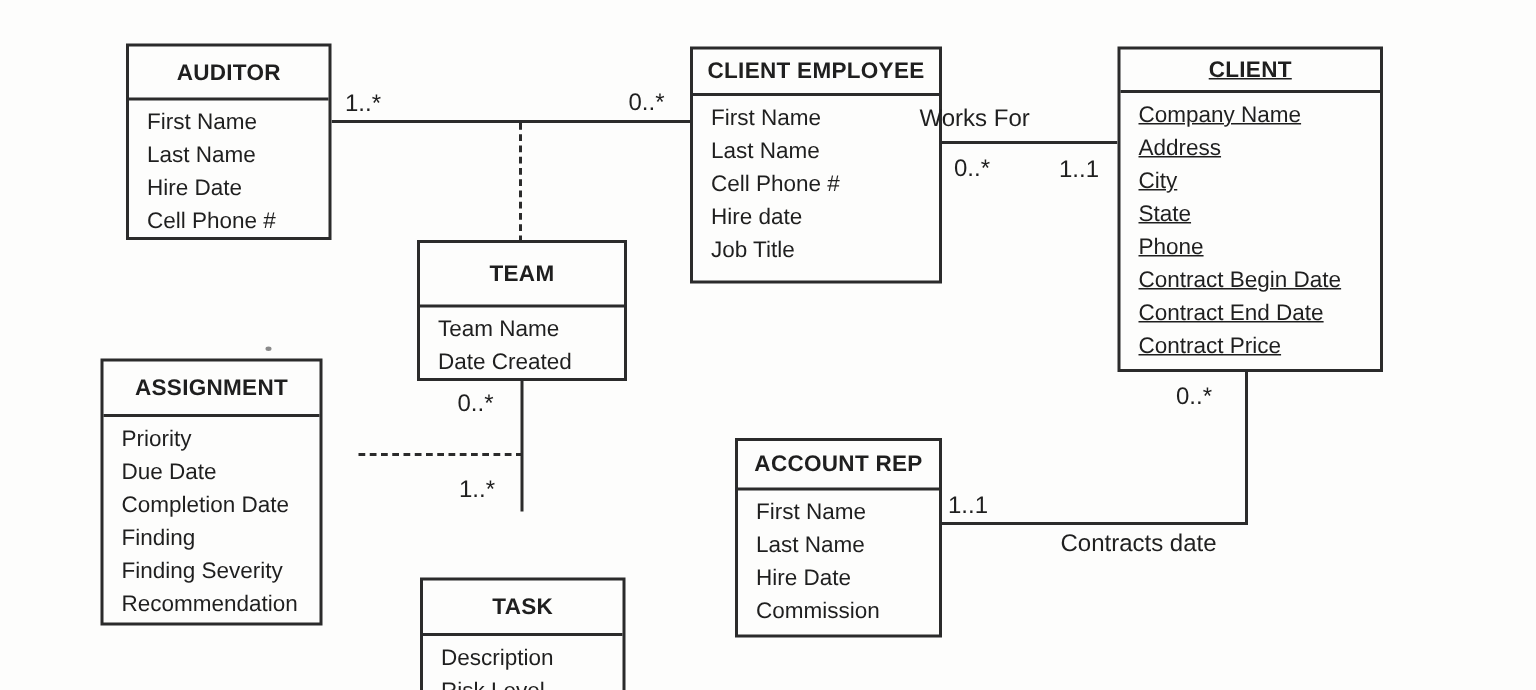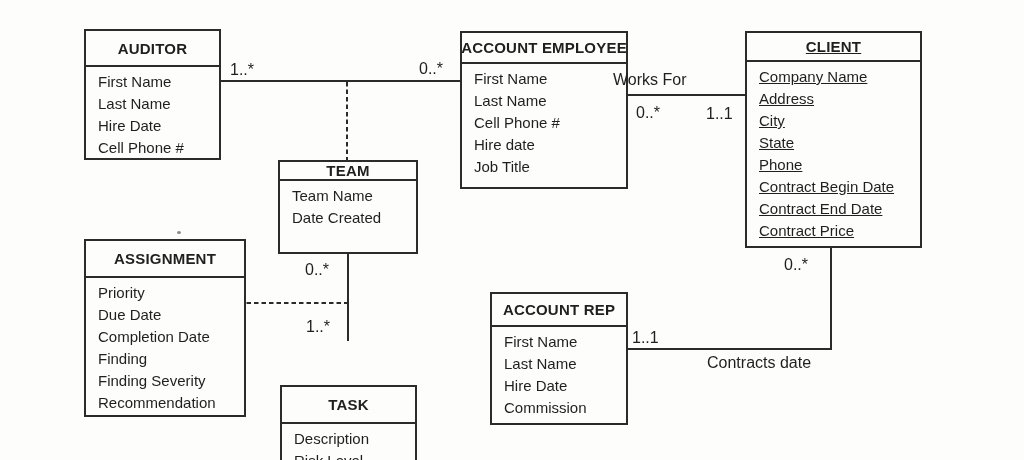--- a/index.html
+++ b/index.html
@@ -53,22 +53,22 @@
   }
   .label.rel-name { font-size: 16px; }
   
   #e-auditor        { left: 84px;  top: 29px;  width: 137px; height: 131px; }
   #e-auditor .entity-title        { height: 36px; }
   #e-client-employee{ left: 460px; top: 31px;  width: 168px; height: 158px; }
   #e-client-employee .entity-title{ height: 31px; }
   #e-client         { left: 745px; top: 31px;  width: 177px; height: 217px; text-decoration: underline; }
   #e-client .entity-title         { height: 29px; }
   #e-team           { left: 278px; top: 160px; width: 140px; height: 94px; }
-  #e-team .entity-title           { height: 19px; }
-  #e-assignment     { left: 84px;  top: 239px; width: 162px; height: 178px; }
+  #e-team .entity-title           { height: 43px; }
+  #e-assignment     { left: 67px;  top: 239px; width: 148px; height: 178px; }
   #e-assignment .entity-title     { height: 37px; }
   #e-task           { left: 280px; top: 341px; width: 137px; height: 97px; margin-top: 44px; }
   #e-task .entity-title           { height: 37px; }
   #e-account-rep    { left: 490px; top: 292px; width: 138px; height: 133px; }
   #e-account-rep .entity-title    { height: 33px; }
   
   #lbl-audits-from   { left: 230px; top: 61px; }
   #lbl-audits-to     { left: 419px; top: 60px; }
   #lbl-works-for     { left: 613px; top: 71px; }
   #lbl-works-from    { left: 636px; top: 104px; }
@@ -104,21 +104,21 @@
     <div class="entity-title">AUDITOR</div>
     <div class="entity-attrs">
       <div>First Name</div>
       <div>Last Name</div>
       <div>Hire Date</div>
       <div>Cell Phone #</div>
     </div>
   </div>
 
   <div class="entity" id="e-client-employee">
-    <div class="entity-title">ACCOUNT EMPLOYEE</div>
+    <div class="entity-title">CLIENT EMPLOYEE</div>
     <div class="entity-attrs">
       <div>First Name</div>
       <div>Last Name</div>
       <div>Cell Phone #</div>
       <div>Hire date</div>
       <div>Job Title</div>
     </div>
   </div>
 
   <div class="entity" id="e-client">

